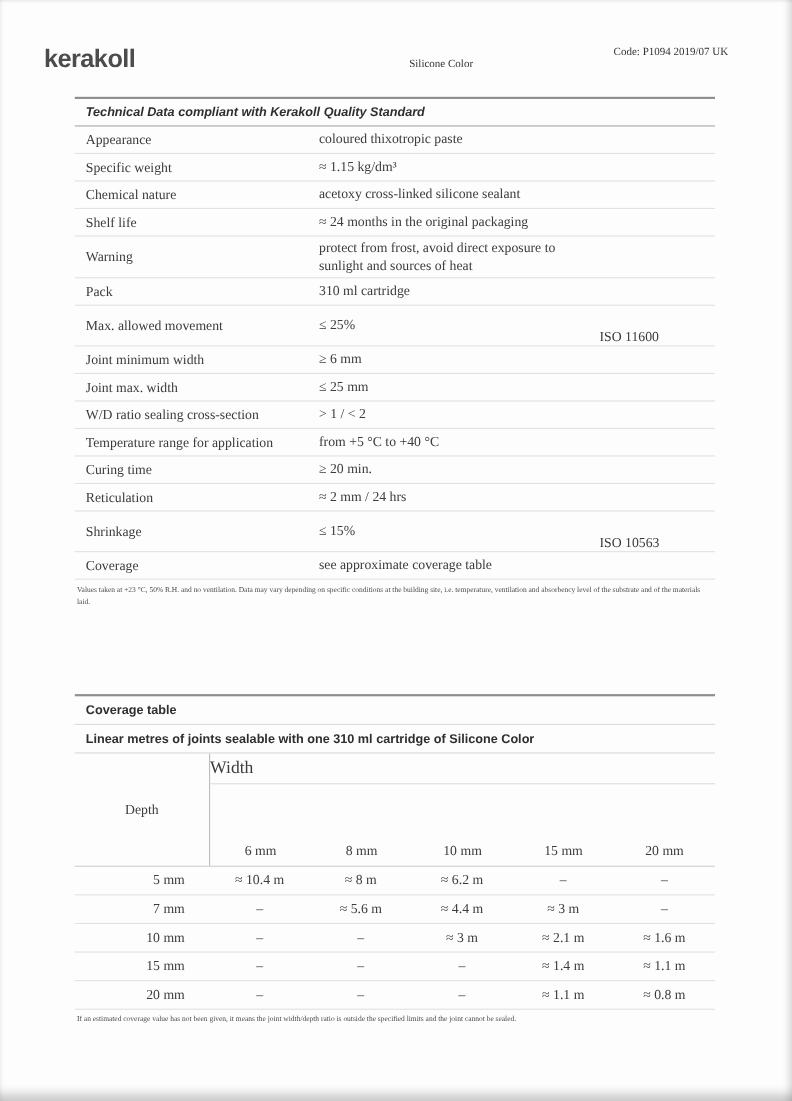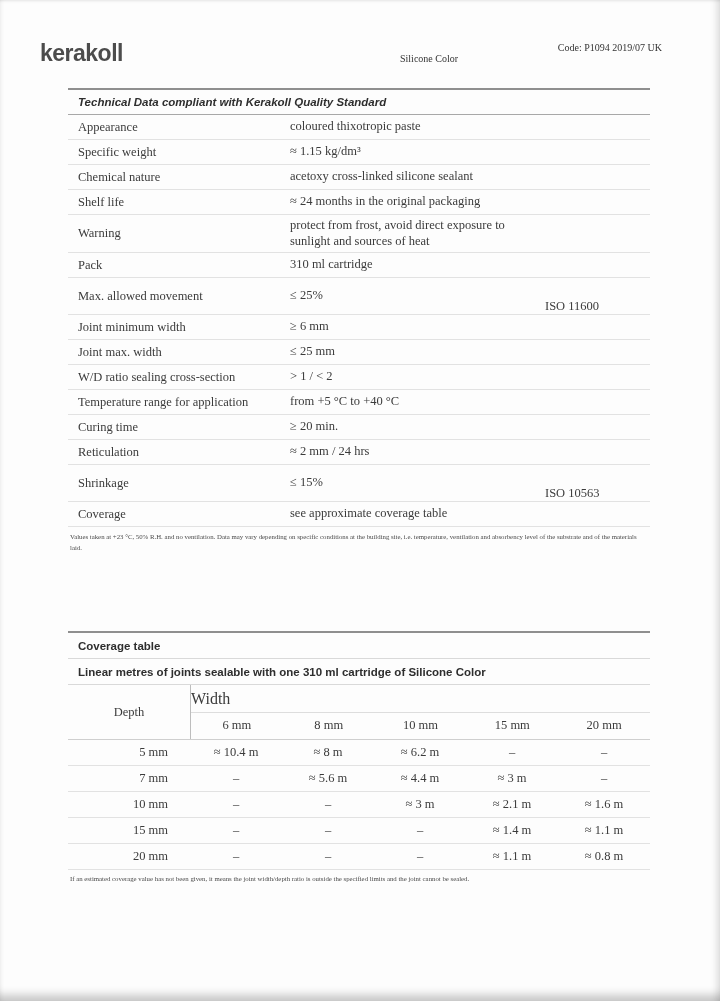--- a/index.html
+++ b/index.html
@@ -26,21 +26,21 @@
   .doc-header {
     position: absolute; top: 42px; left: 40px; right: 58px;
     display: flex; 
   }
   .logo {
     font-family: "Liberation Sans", sans-serif;
     font-weight: bold; font-size: 23px; letter-spacing: -0.5px;
     color: #4c4c4c; line-height: 1;
   }
   .doc-title {
-    position: absolute; left: 360px; bottom: 1px;
+    position: absolute; left: 332px; bottom: 1px;
     font-size: 10px; color: #333;
   }
   .doc-code {
     margin-left: auto; font-size: 10px; color: #333;
   }
 
   
   .tech { position: absolute; top: 88px; left: 68px; width: 582px; }
   .tech-title {
     font-family: "Liberation Sans", sans-serif; font-weight: bold;
@@ -77,21 +77,21 @@
   .cov-head { display: grid; grid-template-columns: 122px 1fr; border-bottom: 1px solid #cfcfcf; }
   .cov-depth-head {
     display: flex; align-items: center; justify-content: center;
     font-size: 12.5px;
   }
   .cov-width-wrap { border-left: 1px solid #bdbdbd; }
   .cov-width-label {
     text-align: left; font-size: 16px;
     padding: 5px 0 4px 0; border-bottom: 1px solid #ddd;
   }
-  .cov-width-cols { display: grid; grid-template-columns: repeat(5, 1fr); }
+  .cov-width-cols { display: grid; grid-template-columns: repeat(5, 1fr); margin-top: 48px; }
   .cov-width-cols > div { text-align: center; font-size: 12.5px; padding: 5px 0 6px 0; }
   .crow {
     display: grid; grid-template-columns: 122px repeat(5, 1fr);
     align-items: center; min-height: 25px;
     border-bottom: 1px solid #e2e2e2;
     font-size: 12.5px;
   }
   .crow .cdepth { text-align: right; padding-right: 22px; }
   .crow .ccell { text-align: center; }
   .cov-footnote {

